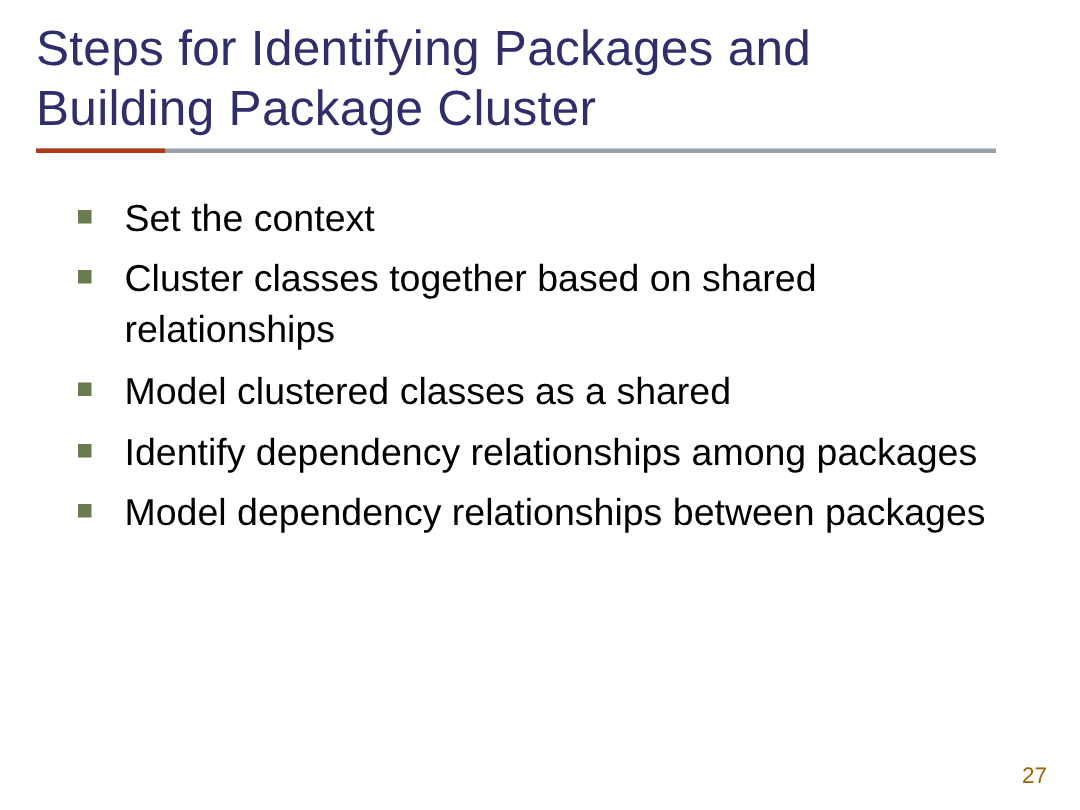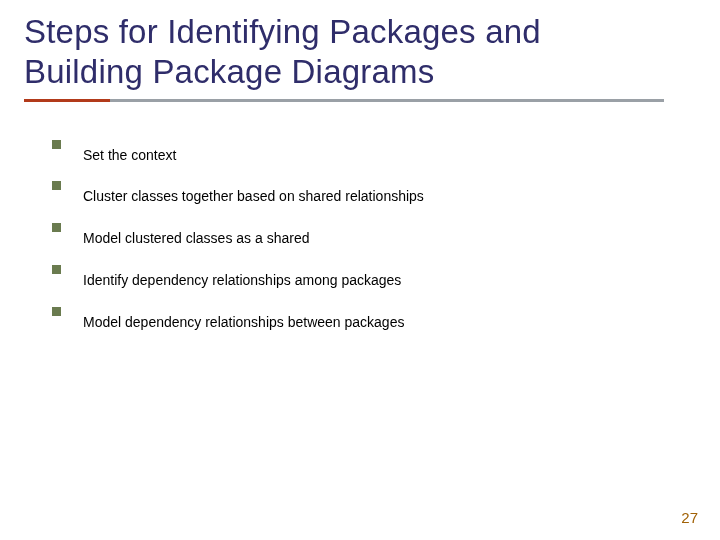--- a/index.html
+++ b/index.html
@@ -56,43 +56,42 @@
   }
   .bullet {
     flex: 0 0 auto;
     width: 9px;
     height: 9px;
     background: #6a7b4f;
     margin-top: 10px;
     margin-right: 22px;
   }
   .item-text {
-    font-size: 14px;
+    font-size: 25px;
     line-height: 1.35;
     color: #000;
     font-weight: 400;
-    margin-top: 16px;
   }
   .page-num {
     position: absolute;
     right: 22px;
     bottom: 14px;
     font-size: 15px;
     color: #a16207;
   }
 </style>
 </head>
 <body>
 
 <div class="slide">
 
   <div class="title-block">
     <h1 class="title">
       <span>Steps for Identifying Packages and</span><br>
-      <span>Building Package Diagrams</span>
+      <span>Building Package Cluster</span>
     </h1>
     <div class="underline">
       <div class="gray"></div>
       <div class="accent"></div>
     </div>
   </div>
 
   <div class="content">
 
     <div class="row">

